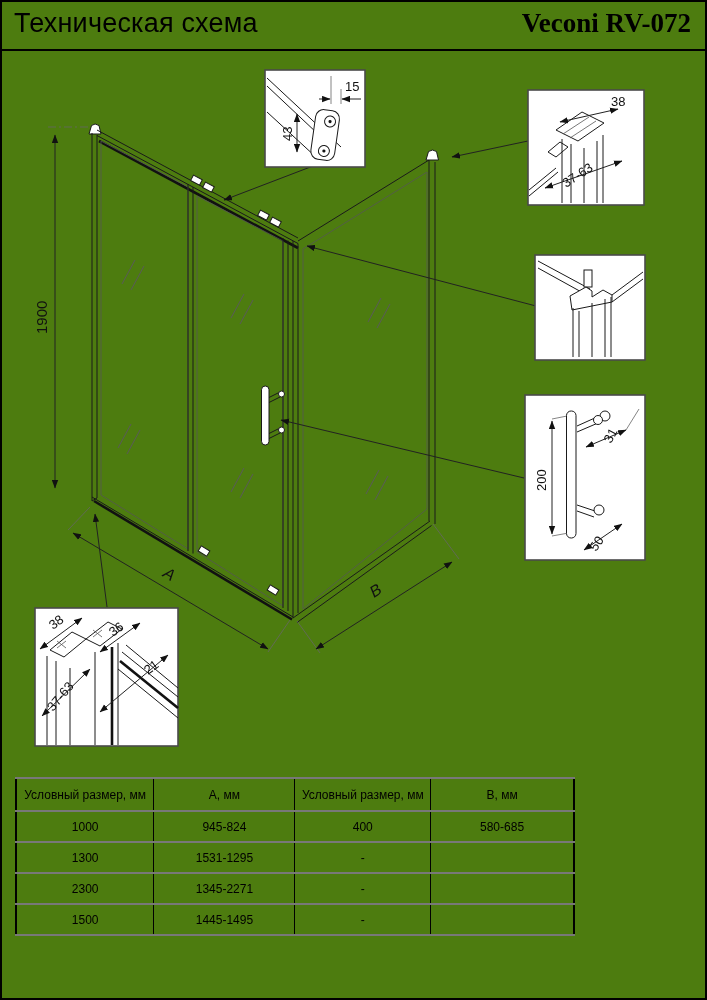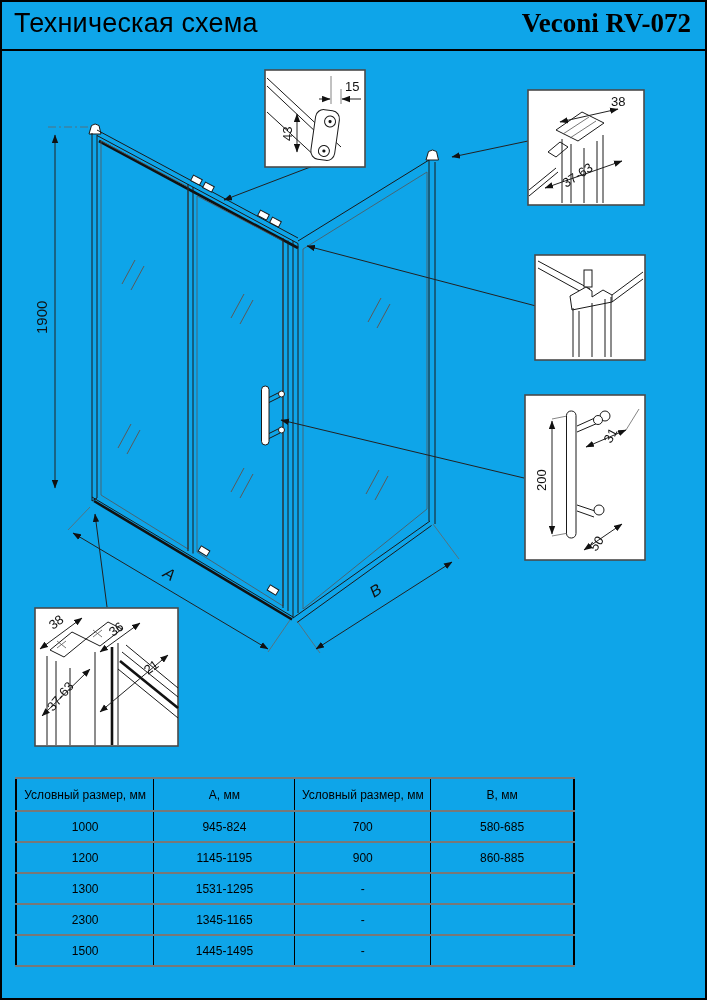--- a/index.html
+++ b/index.html
@@ -1,16 +1,16 @@
 <!DOCTYPE html>
 <html><head>
 <meta charset="utf-8">
 <style>
   html,body{margin:0;padding:0;background:#e8e8e8;}
-  #page{position:relative;width:707px;height:1000px;background:#0ea5e9;overflow:hidden;
+  #page{position:relative;width:707px;height:1000px;background:#4d7c0f;overflow:hidden;
         font-family:"Liberation Sans",sans-serif;color:#000;}
   #page-frame{position:absolute;inset:0;border:2px solid #000;pointer-events:none;z-index:50;}
   #header{position:absolute;left:0;top:0;width:100%;height:51px;border-bottom:2px solid #000;box-sizing:border-box;}
   #title{position:absolute;left:14px;top:8px;font-size:27px;letter-spacing:.2px;}
   #model{position:absolute;right:16px;top:8px;font-size:27px;font-weight:bold;font-family:Liberation Serif, serif;}
   svg{position:absolute;left:0;top:0;}
   svg text{font-family:"Liberation Sans",sans-serif;fill:#111;}
   .ln{stroke:#1a1a1a;stroke-width:1;fill:none;}
   .thin{stroke:#555;stroke-width:.8;fill:none;}
   .thick{stroke:#111;stroke-width:2.6;fill:none;}
@@ -206,38 +206,32 @@
     <tbody>
         <tr class="hdr">
       <td>Условный размер, мм</td>
       <td>А, мм</td>
       <td>Условный размер, мм</td>
       <td>В, мм</td>
     </tr>
     <tr>
       <td>1000</td>
       <td>945-824</td>
-      <td>700</td>
+      <td>400</td>
       <td>580-685</td>
-    </tr>
-    <tr>
-      <td>1200</td>
-      <td>1145-1195</td>
-      <td>900</td>
-      <td>860-885</td>
     </tr>
     <tr>
       <td>1300</td>
       <td>1531-1295</td>
       <td>-</td>
       <td></td>
     </tr>
     <tr>
       <td>2300</td>
-      <td>1345-1165</td>
+      <td>1345-2271</td>
       <td>-</td>
       <td></td>
     </tr>
     <tr>
       <td>1500</td>
       <td>1445-1495</td>
       <td>-</td>
       <td></td>
     </tr>
   </tbody>

